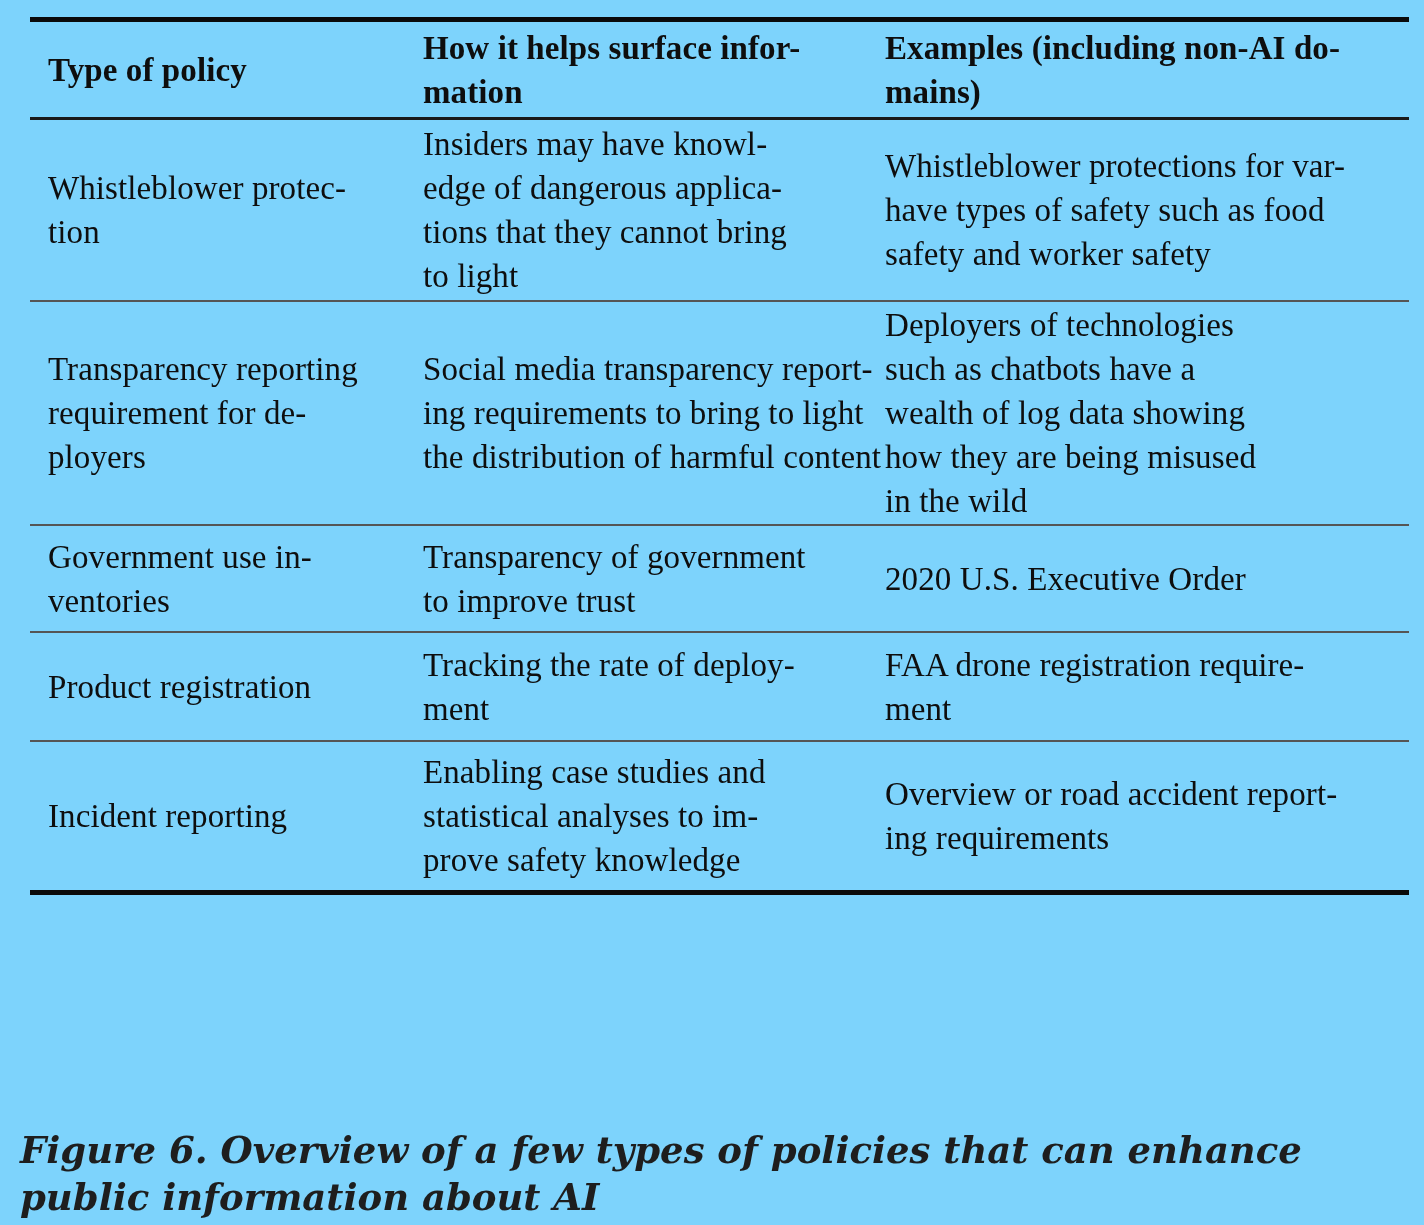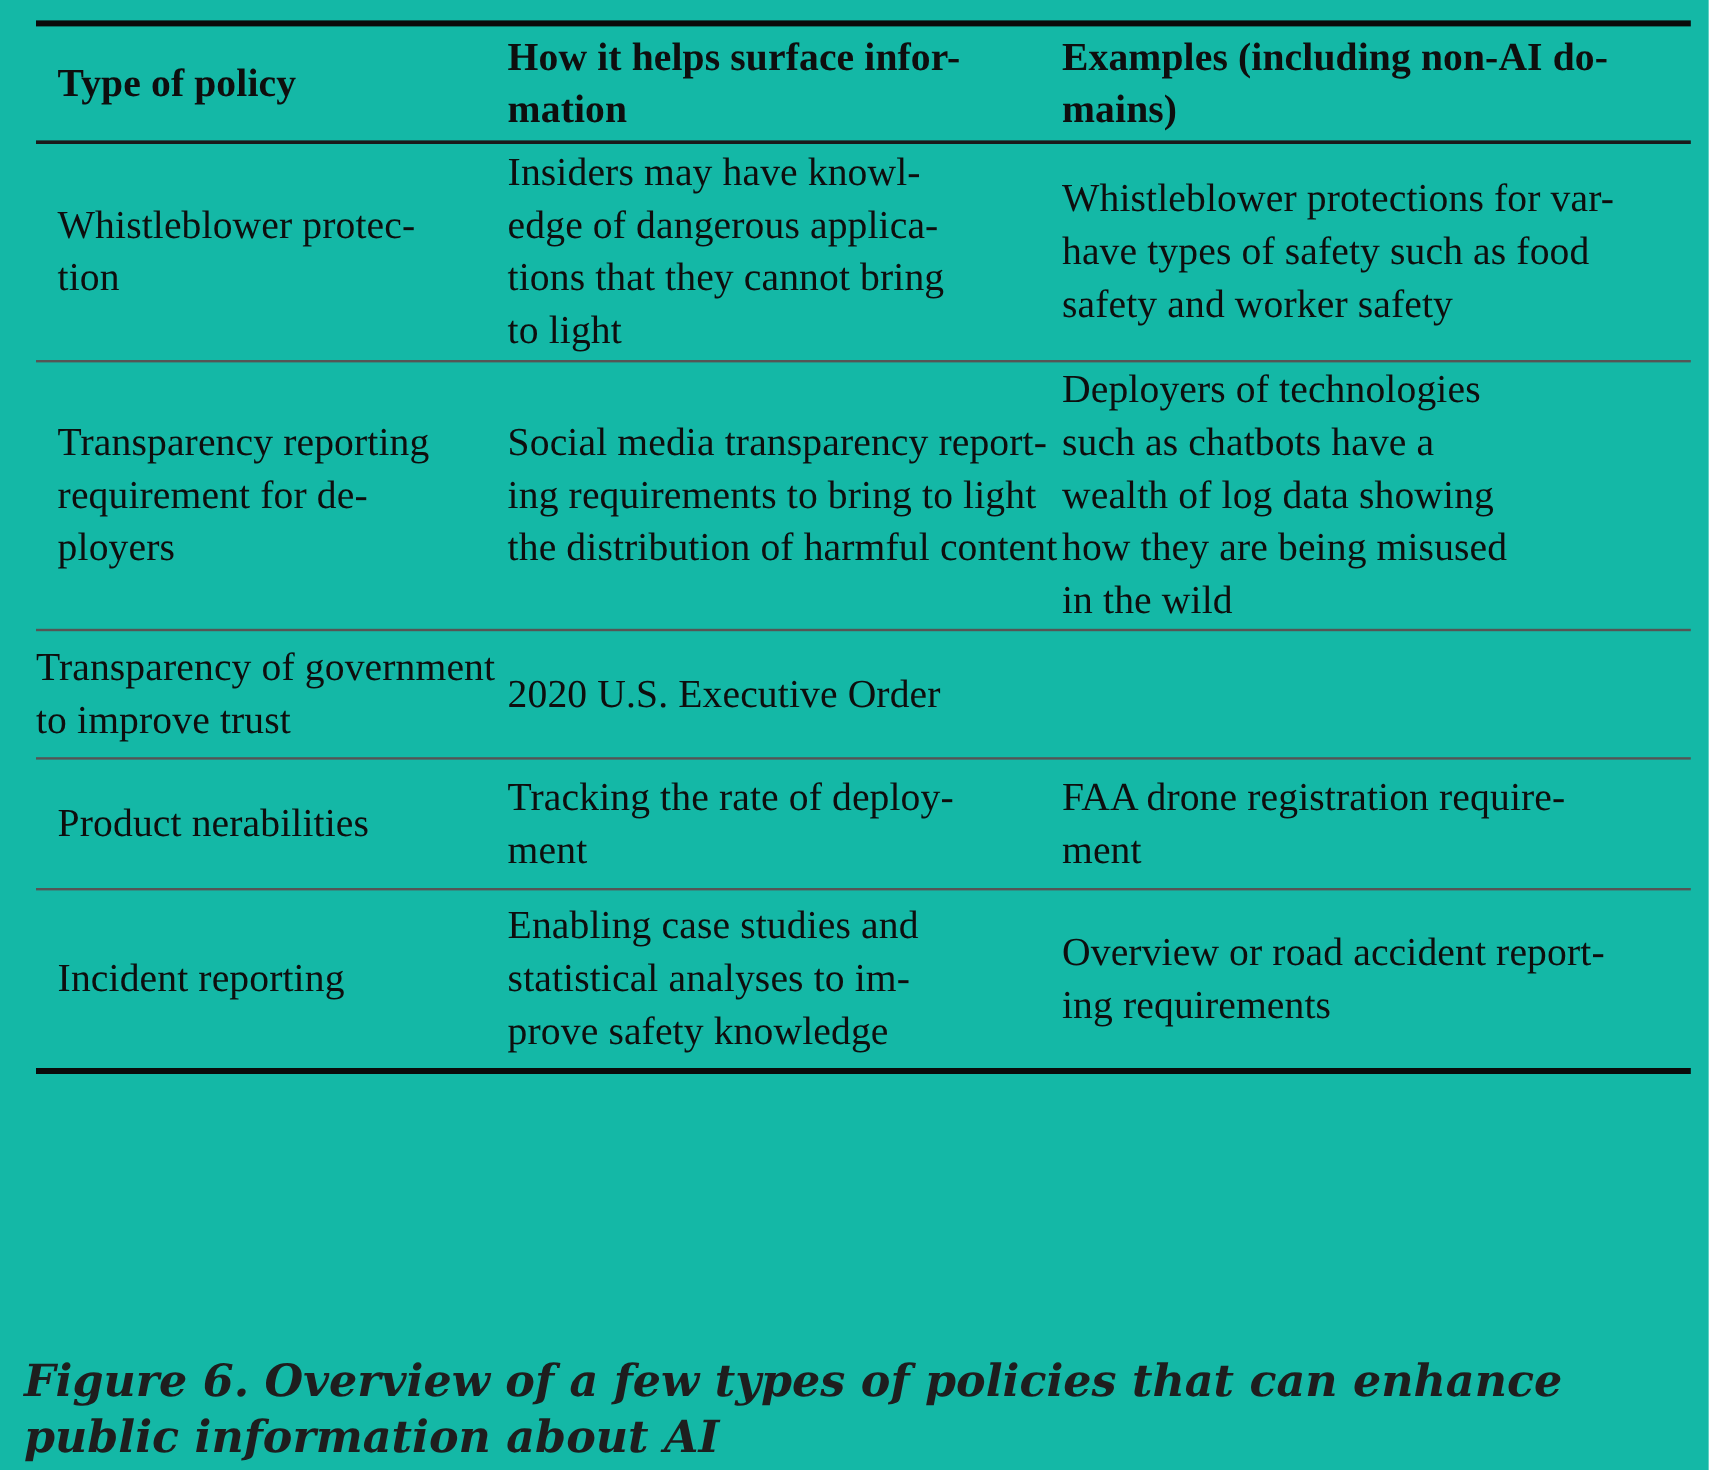--- a/index.html
+++ b/index.html
@@ -4,21 +4,21 @@
 <style>
   html, body {
     margin: 0;
     padding: 0;
     background: #ffffff;
   }
   .page {
     position: relative;
     width: 1424px;
     height: 1225px;
-    background: #14b8a6;
+    background: #7dd3fc;
     overflow: hidden;
     font-family: "Liberation Serif", "DejaVu Serif", serif;
     color: #0e0e0e;
   }
   .policy-table {
     position: absolute;
     left: 30px;
     top: 17px;
     width: 1379px;
     border-top: 5px solid #0a0a0a;
@@ -106,27 +106,29 @@
 ing requirements to bring to light
 the distribution of harmful content</div>
       <div class="cell col2">Deployers of technologies
 such as chatbots have a
 wealth of log data showing
 how they are being misused
 in the wild</div>
     </div>
 
     <div class="row body-row r3">
+      <div class="cell col1">Government use in-
+ventories</div>
       <div class="cell col2">Transparency of government
 to improve trust</div>
       <div class="cell col3">2020 U.S. Executive Order</div>
     </div>
 
     <div class="row body-row r4">
-      <div class="cell col1">Product nerabilities</div>
+      <div class="cell col1">Product registration</div>
       <div class="cell col2">Tracking the rate of deploy-
 ment</div>
       <div class="cell col3">FAA drone registration require-
 ment</div>
     </div>
 
     <div class="row body-row r5">
       <div class="cell col1">Incident reporting</div>
       <div class="cell col2">Enabling case studies and
 statistical analyses to im-

